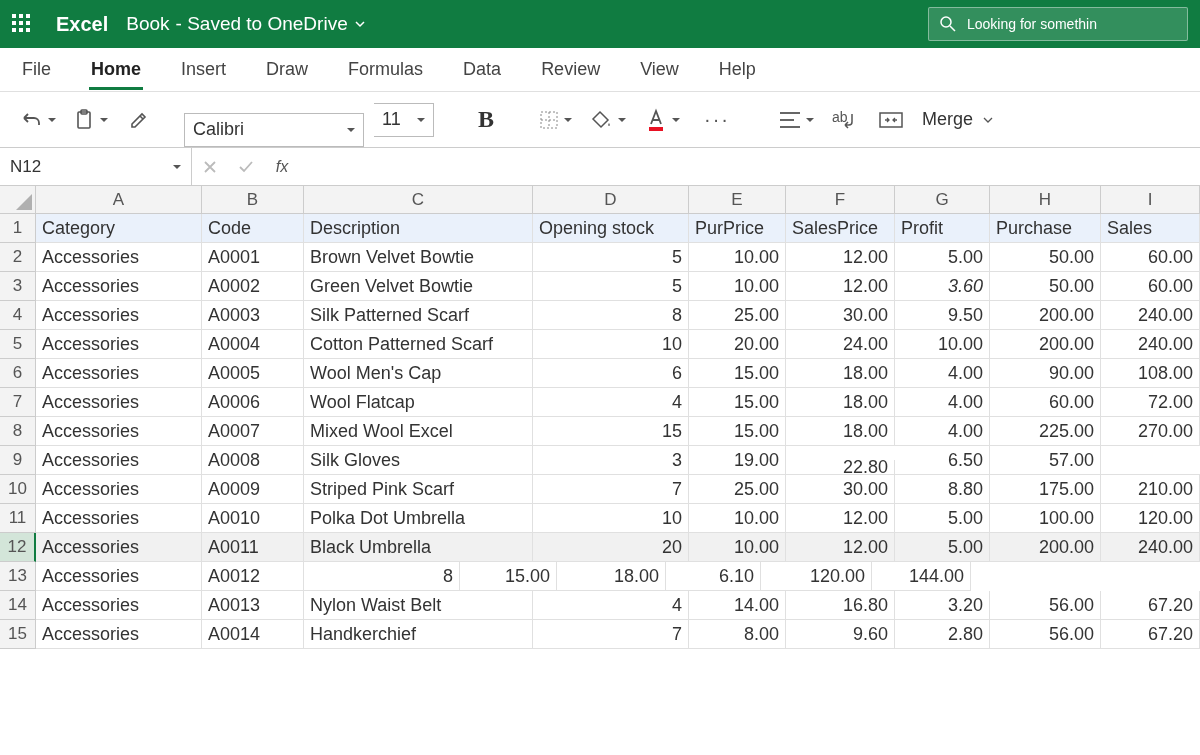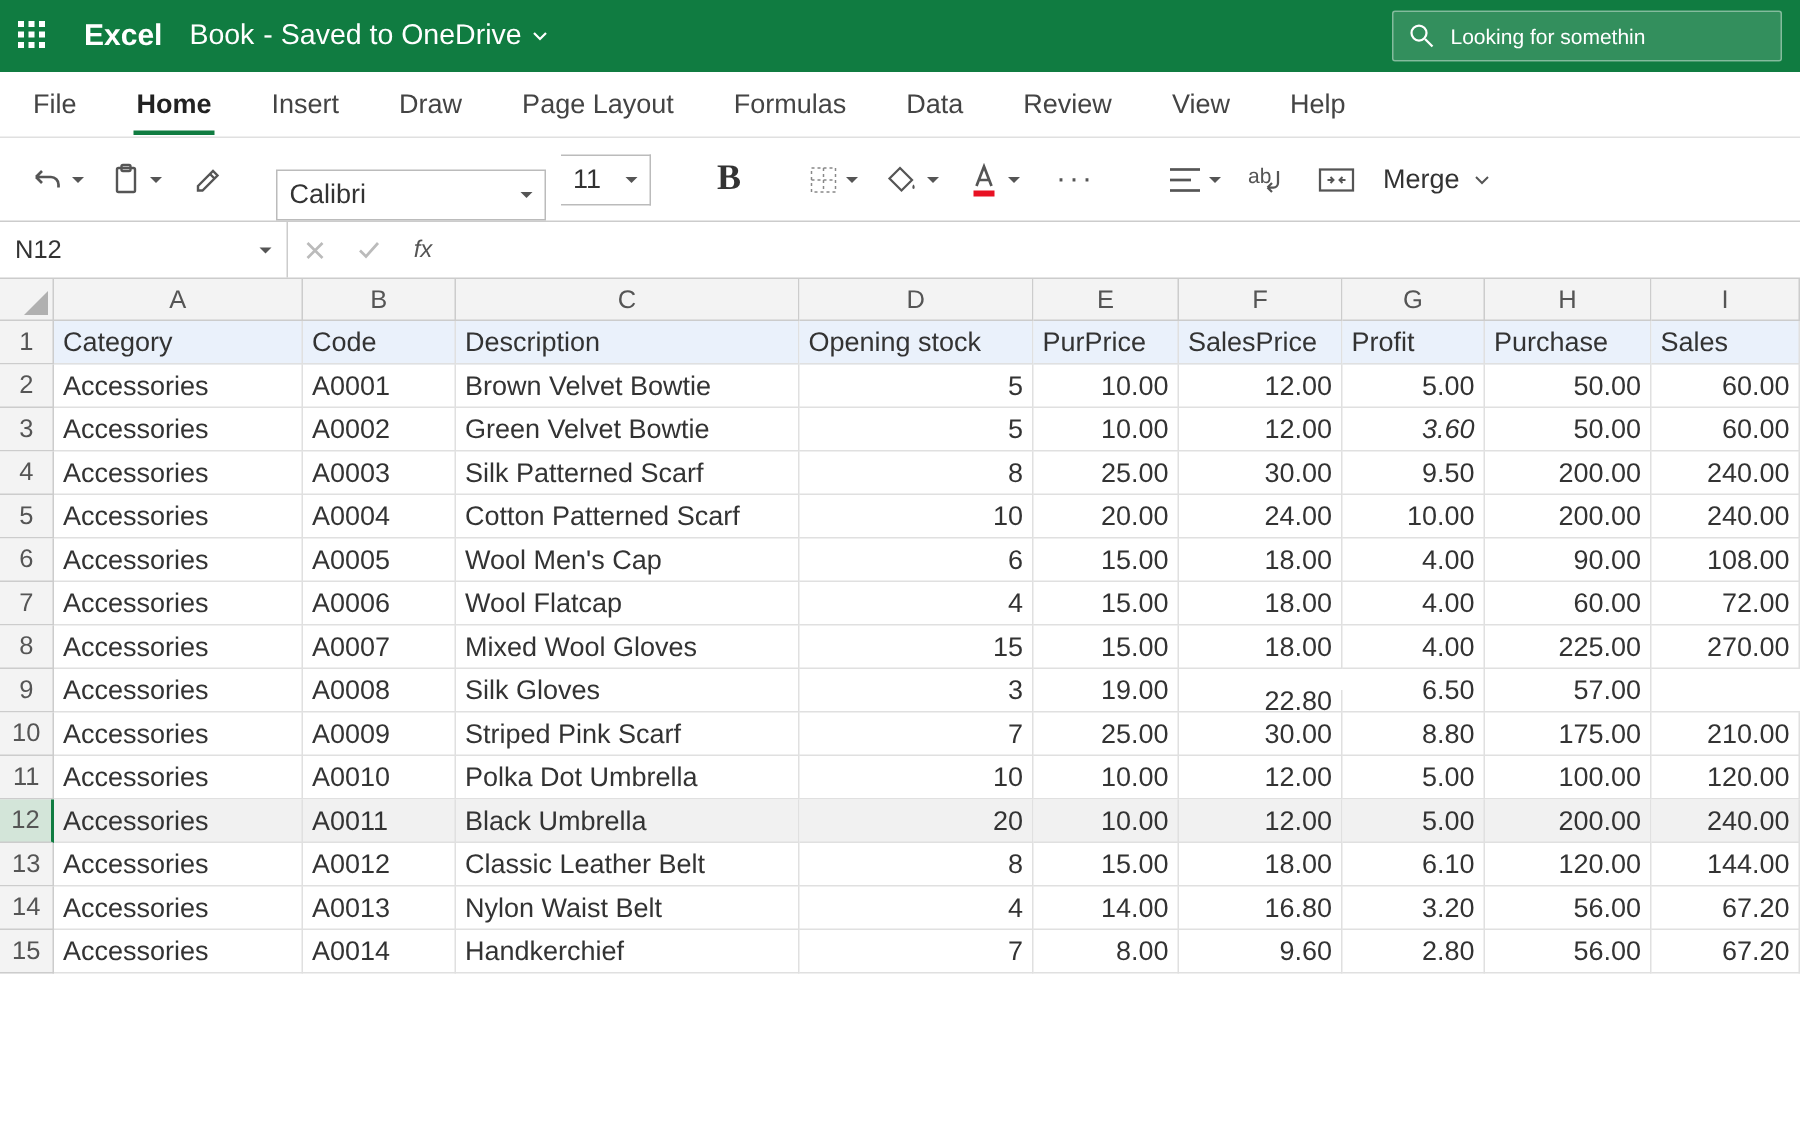--- a/index.html
+++ b/index.html
@@ -75,21 +75,20 @@
       </svg>
     <span>Looking for somethin</span>
   </div>
 </div>
 
 <div class="ribbon-tabs" id="ribbon-tabs">
     <div class="ribbon-tab">File</div>
     <div class="ribbon-tab active">Home</div>
     <div class="ribbon-tab">Insert</div>
     <div class="ribbon-tab">Draw</div>
-    <div class="ribbon-tab">Page Layout</div>
     <div class="ribbon-tab">Formulas</div>
     <div class="ribbon-tab">Data</div>
     <div class="ribbon-tab">Review</div>
     <div class="ribbon-tab">View</div>
     <div class="ribbon-tab">Help</div>
   </div>
 
 <div class="ribbon-tools">
   <div class="tool dd">
     <svg width="24" height="24" viewBox="0 0 24 24">
@@ -263,21 +262,21 @@
         <div class="cell num" style="width: 97px;">15.00</div>
         <div class="cell num" style="width: 109px;">18.00</div>
         <div class="cell num" style="width: 95px;">4.00</div>
         <div class="cell num" style="width: 111px;">60.00</div>
         <div class="cell num" style="width: 99px;">72.00</div>
       </div>
       <div class="row">
         <div class="row-header">8</div>
         <div class="cell" style="width: 166px;">Accessories</div>
         <div class="cell" style="width: 102px; text-align: center;">A0007</div>
-        <div class="cell" style="width: 229px;">Mixed Wool Gloves</div>
+        <div class="cell" style="width: 229px;">Mixed Wool Excel</div>
         <div class="cell num" style="width: 156px;">15</div>
         <div class="cell num" style="width: 97px;">15.00</div>
         <div class="cell num" style="width: 109px;">18.00</div>
         <div class="cell num" style="width: 95px;">4.00</div>
         <div class="cell num" style="width: 111px;">225.00</div>
         <div class="cell num" style="width: 99px;">270.00</div>
       </div>
       <div class="row">
         <div class="row-header">9</div>
         <div class="cell" style="width: 166px;">Accessories</div>
@@ -323,21 +322,20 @@
         <div class="cell num" style="width: 97px;">10.00</div>
         <div class="cell num" style="width: 109px;">12.00</div>
         <div class="cell num" style="width: 95px;">5.00</div>
         <div class="cell num" style="width: 111px;">200.00</div>
         <div class="cell num" style="width: 99px;">240.00</div>
       </div>
       <div class="row">
         <div class="row-header">13</div>
         <div class="cell" style="width: 166px;">Accessories</div>
         <div class="cell" style="width: 102px;">A0012</div>
-        <div class="cell" style="width: 229px;">Classic Leather Belt</div>
         <div class="cell num" style="width: 156px;">8</div>
         <div class="cell num" style="width: 97px;">15.00</div>
         <div class="cell num" style="width: 109px;">18.00</div>
         <div class="cell num" style="width: 95px;">6.10</div>
         <div class="cell num" style="width: 111px;">120.00</div>
         <div class="cell num" style="width: 99px;">144.00</div>
       </div>
       <div class="row">
         <div class="row-header">14</div>
         <div class="cell" style="width: 166px;">Accessories</div>

